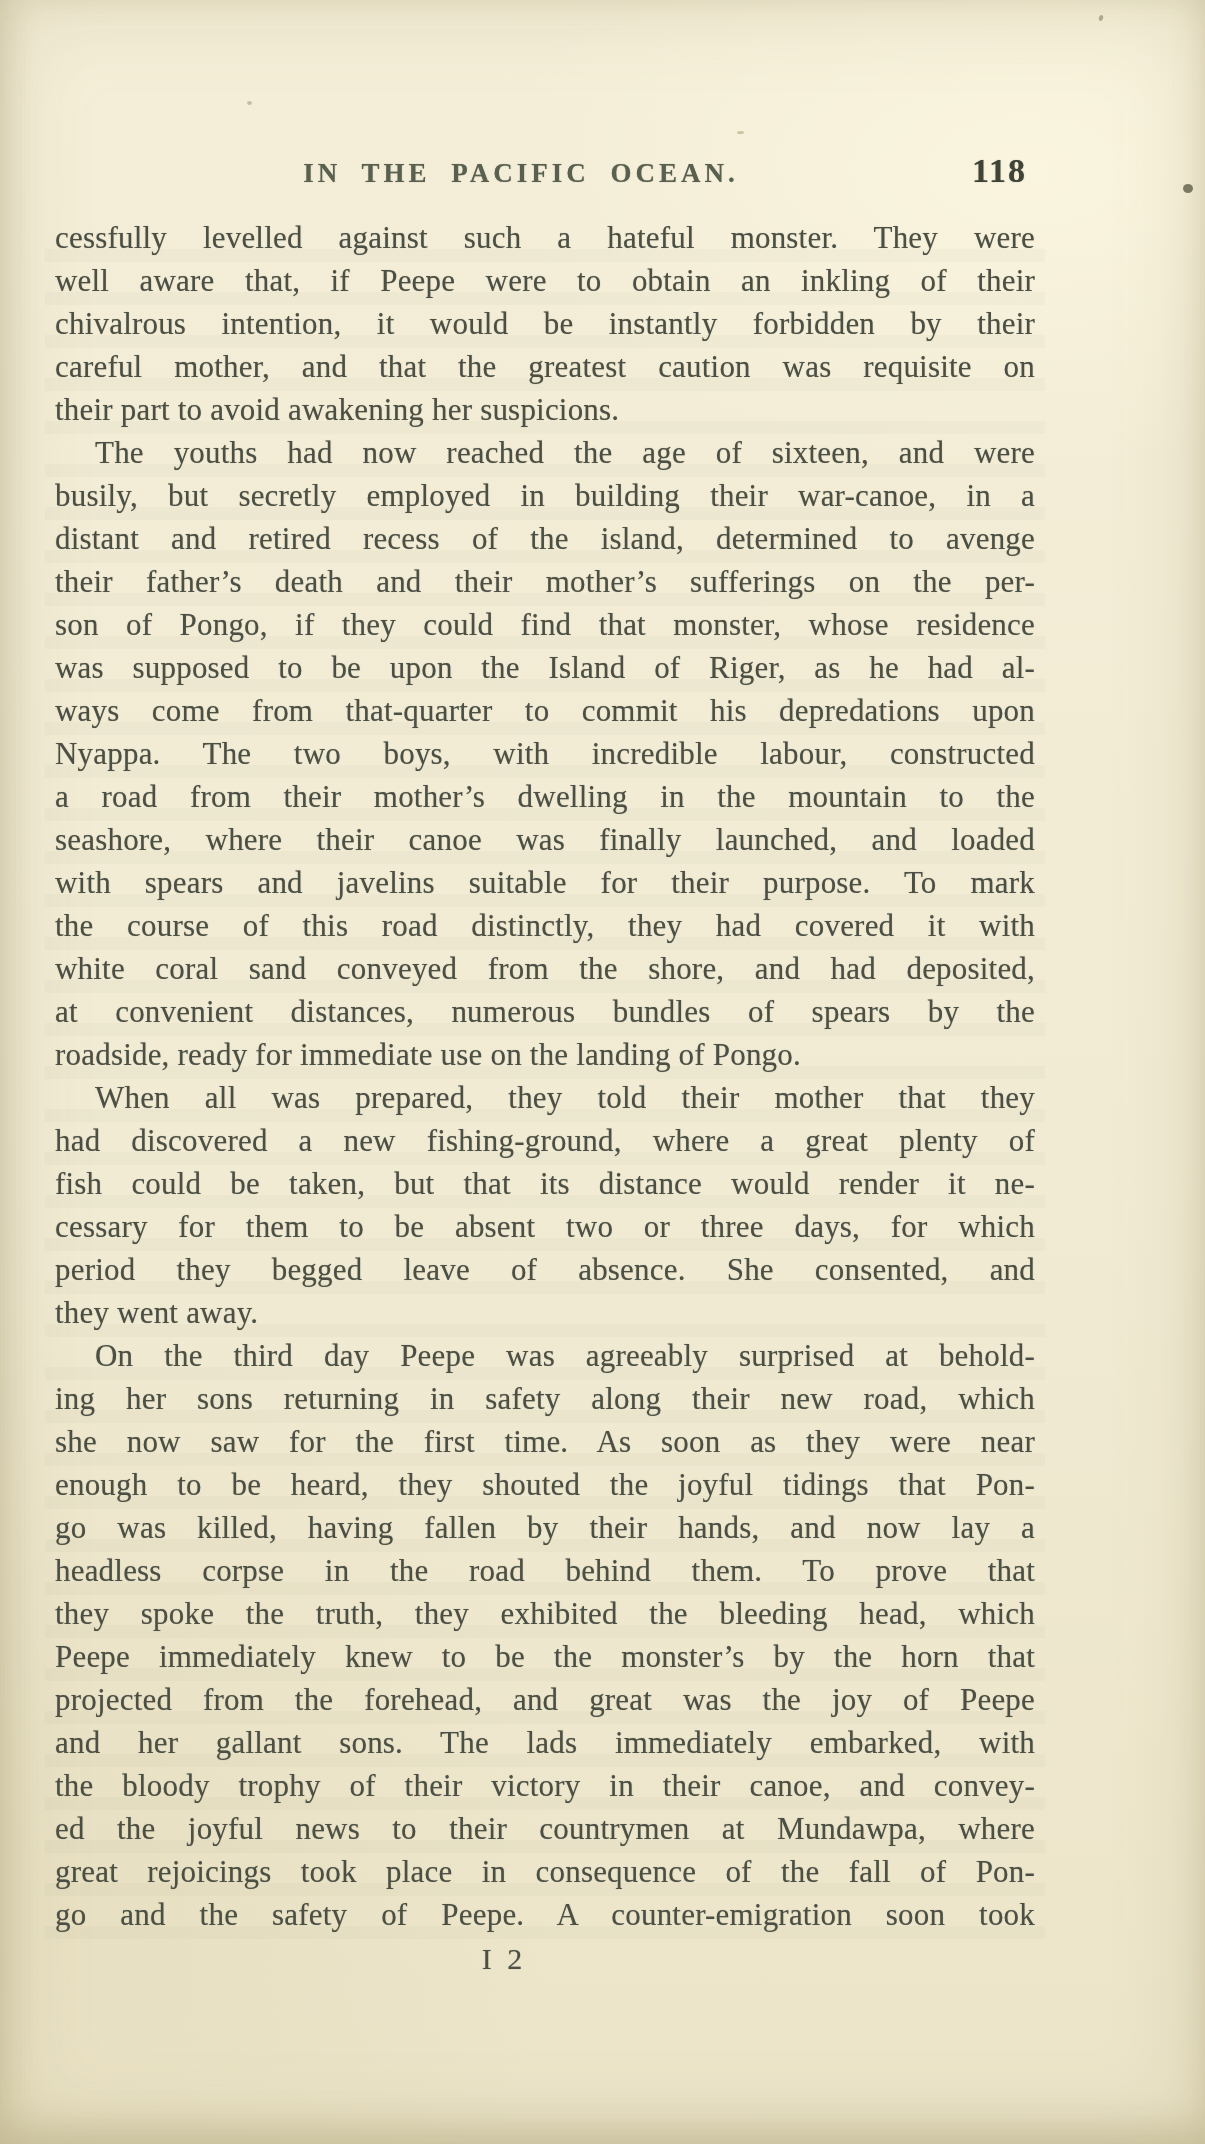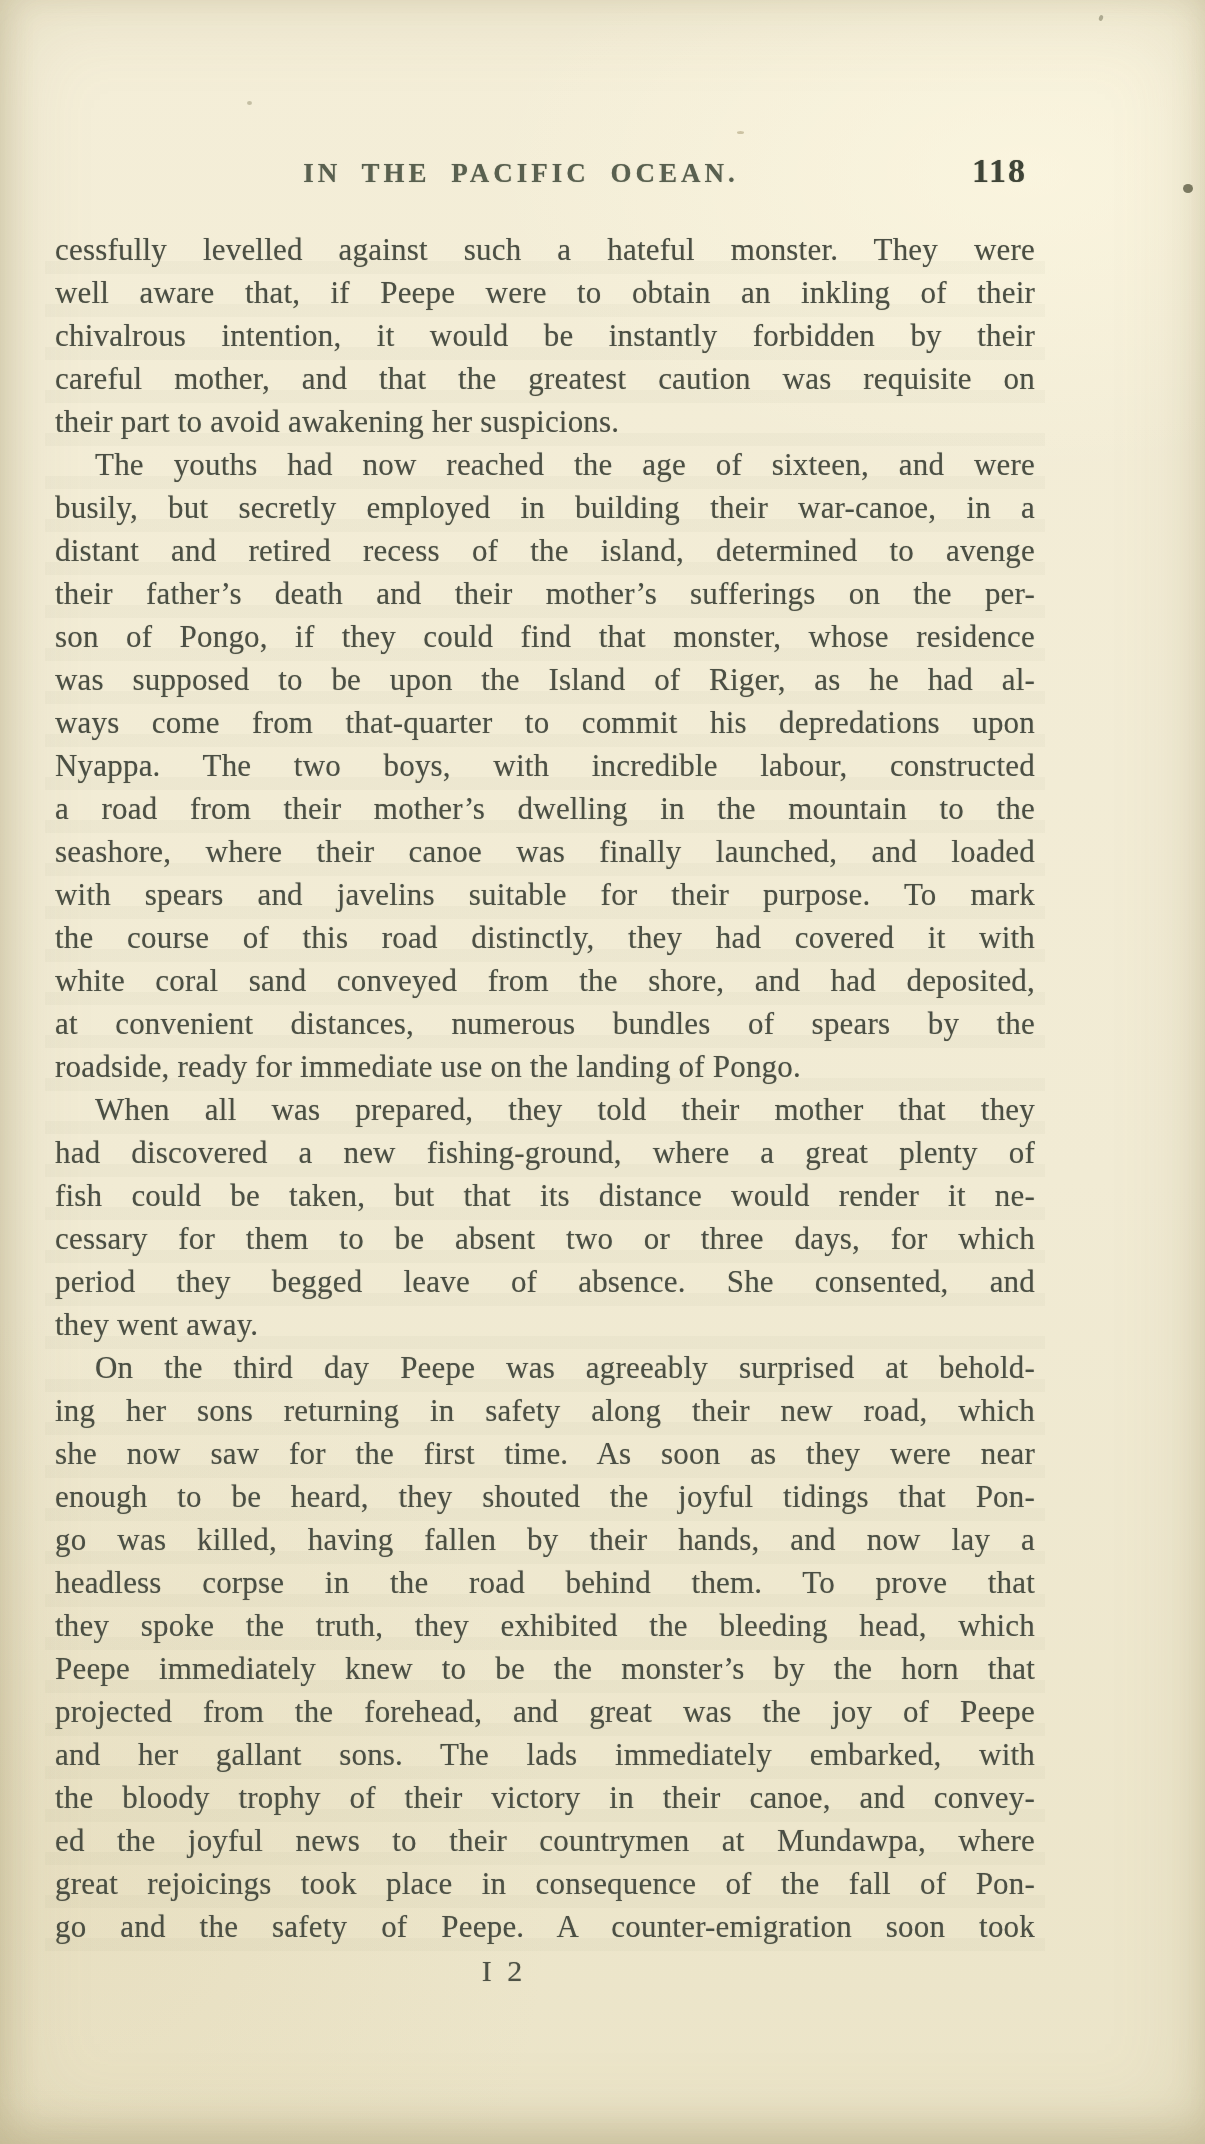--- a/index.html
+++ b/index.html
@@ -53,21 +53,21 @@
     top: -6px;
     font-size: 34px;
     font-weight: bold;
     letter-spacing: 2px;
     color: #3f4437;
     text-shadow: 0 0 1px rgba(60, 66, 50, 0.6);
   }
 
   .body {
     position: absolute;
-    top: 228px;
+    top: 216px;
     left: 55px;
     width: 980px;
   }
   
   .body::before {
     content: "";
     position: absolute;
     inset: 6px -10px 40px -10px;
     pointer-events: none;
     background: repeating-linear-gradient(

